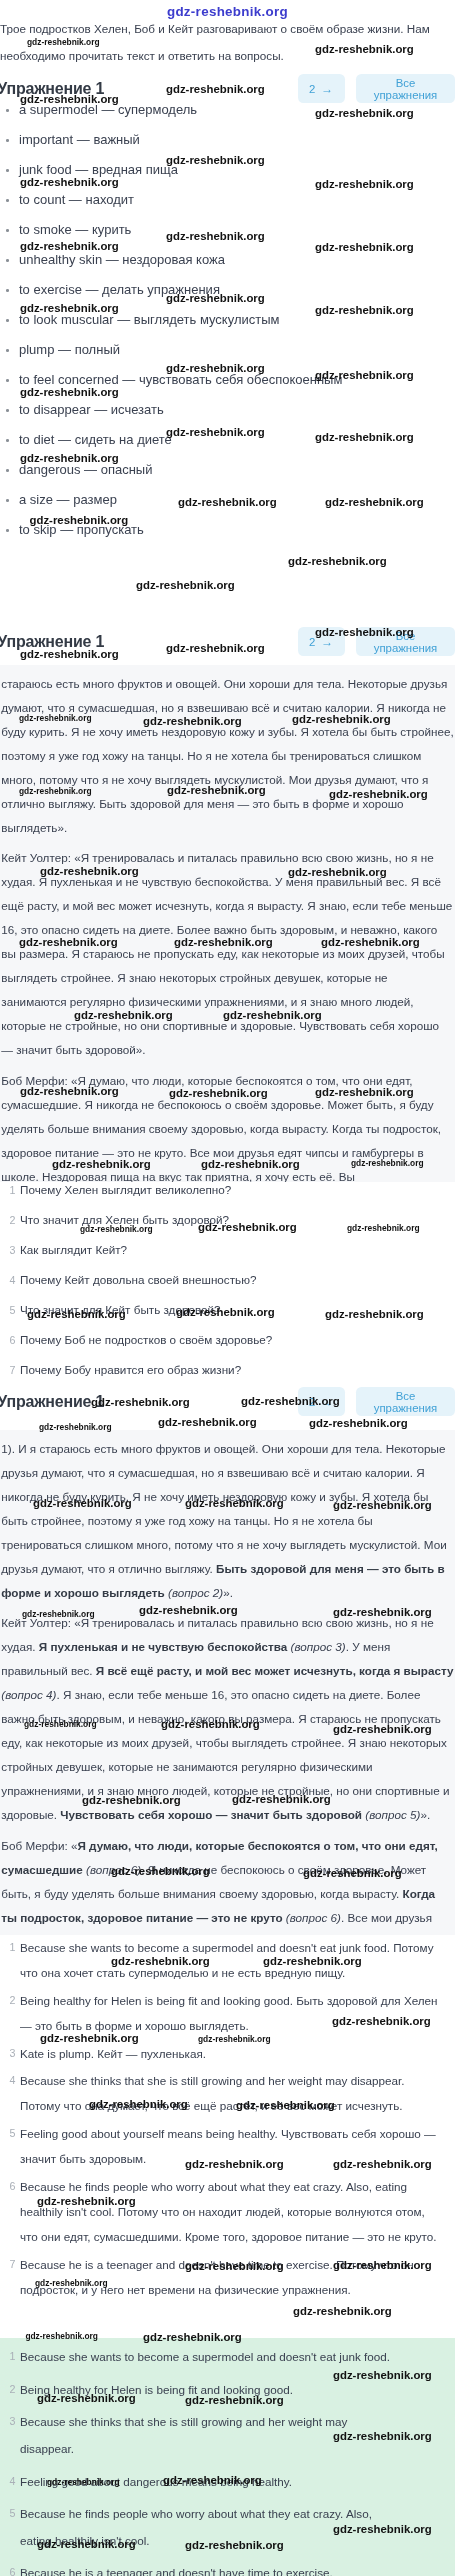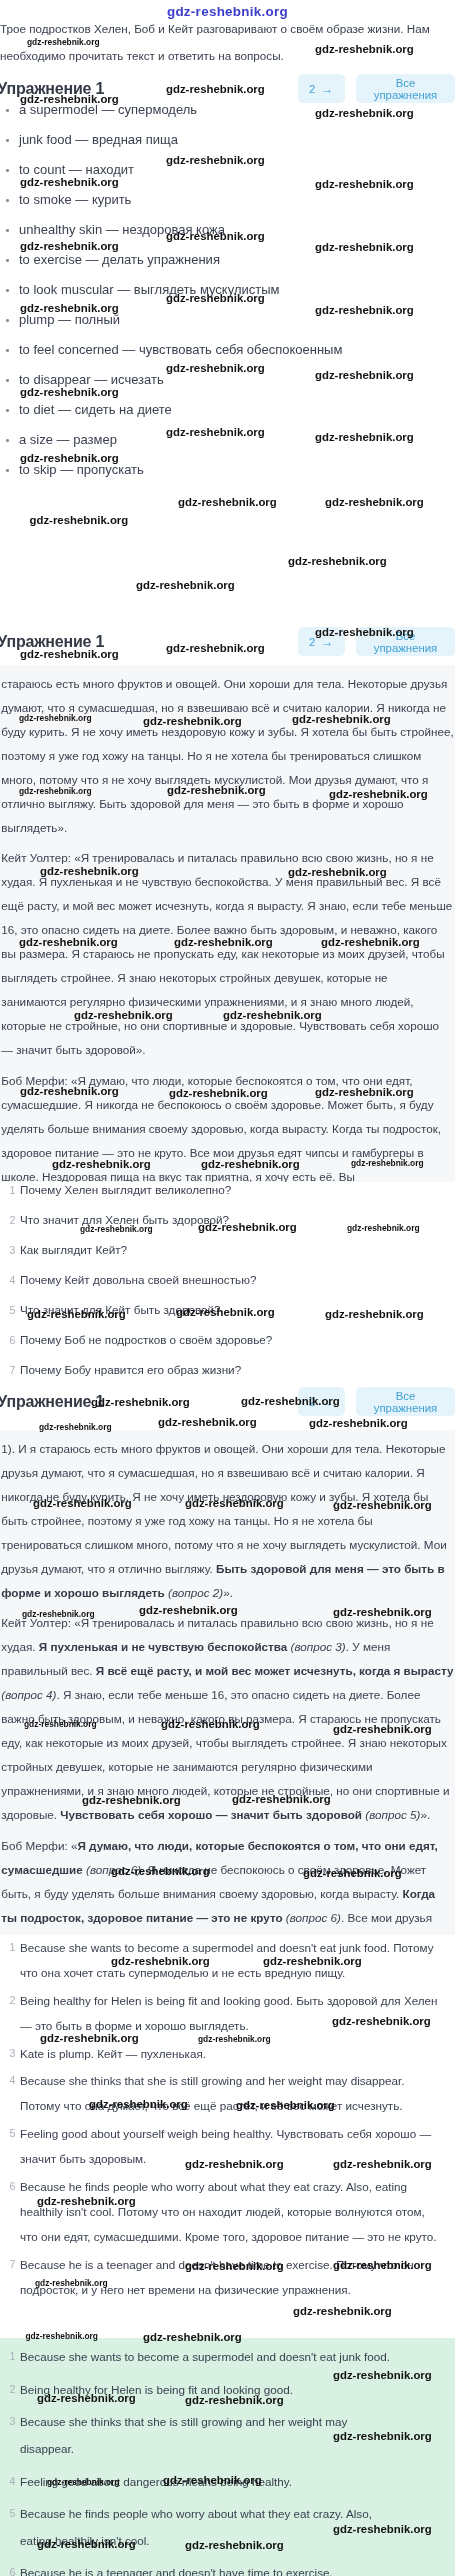--- a/index.html
+++ b/index.html
@@ -54,30 +54,32 @@
       <button class="btn btn-next">
         <span>2</span>
         <span class="arrow">→</span>
       </button>
       <button class="btn btn-all">Все упражнения</button>
     </div>
   </div>
 
   <ul class="vocab" id="vocab">
       <li>a supermodel — супермодель</li>
+      <li>important — важный</li>
       <li>junk food — вредная пища</li>
       <li>to count — находит</li>
       <li>to smoke — курить</li>
       <li>unhealthy skin — нездоровая кожа</li>
       <li>to exercise — делать упражнения</li>
       <li>to look muscular — выглядеть мускулистым</li>
       <li>plump — полный</li>
       <li>to feel concerned — чувствовать себя обеспокоенным</li>
       <li>to disappear — исчезать</li>
       <li>to diet — сидеть на диете</li>
+      <li>dangerous — опасный</li>
       <li>a size — размер</li>
       <li>to skip — пропускать</li>
     </ul>
 
   <div class="hdr" style="top:627px">
     <h2 class="title">Упражнение 1</h2>
     <div class="hbtns">
       <button class="btn btn-next">
         <span>2</span>
         <span class="arrow">→</span>
@@ -152,21 +154,21 @@
       <li>
         <span class="num">3</span>
         <span class="atext">Kate is plump. Кейт — пухленькая.</span>
       </li>
       <li>
         <span class="num">4</span>
         <span class="atext">Because she thinks that she is still growing and her weight may disappear. Потому что она думает, что всё ещё растёт, и её вес может исчезнуть.</span>
       </li>
       <li>
         <span class="num">5</span>
-        <span class="atext">Feeling good about yourself weigh being healthy. Чувствовать себя хорошо — значит быть здоровым.</span>
+        <span class="atext">Feeling good about yourself means being healthy. Чувствовать себя хорошо — значит быть здоровым.</span>
       </li>
       <li>
         <span class="num">6</span>
         <span class="atext">Because he finds people who worry about what they eat crazy. Also, eating healthily isn't cool. Потому что он находит людей, которые волнуются отом, что они едят, сумасшедшими. Кроме того, здоровое питание — это не круто.</span>
       </li>
       <li>
         <span class="num">7</span>
         <span class="atext">Because he is a teenager and doesn't have time to exercise. Потому что он подросток, и у него нет времени на физические упражнения.</span>
       </li>
     </ol>

